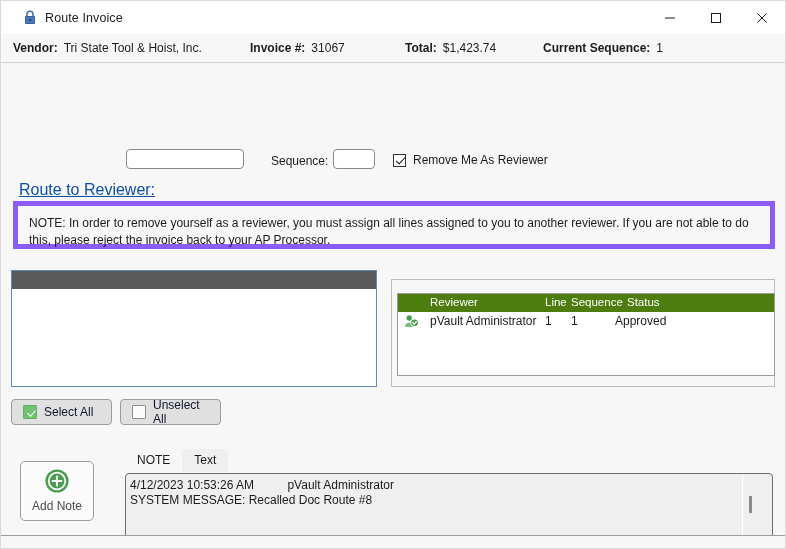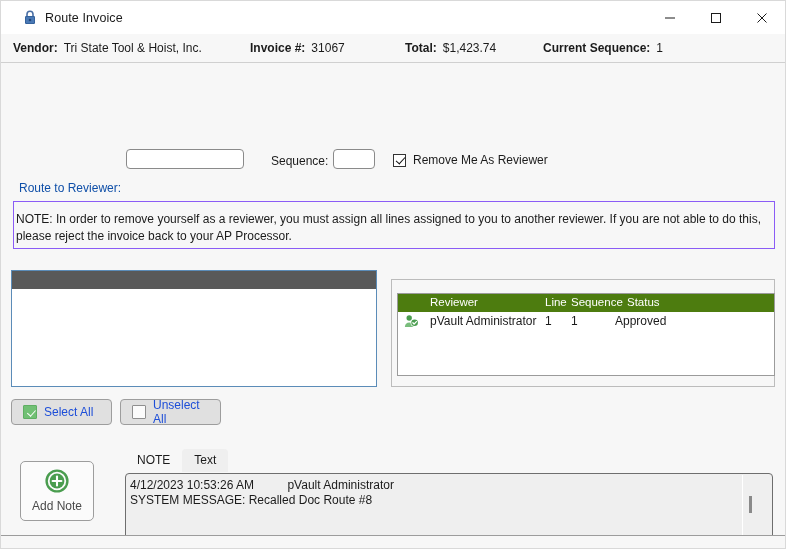--- a/index.html
+++ b/index.html
@@ -75,21 +75,22 @@
   .content {
     position: relative;
     flex: 1 1 auto;
     background: #f7f7f7;
   }
 
   
   .route-link {
     position: absolute; left: 18px; top: 90px;
     color: #0f4fa8;
-    font-size: 12px;
+    text-decoration: underline;
+    font-size: 16px;
     cursor: pointer;
     margin-top: 28px;
   }
   .route-input {
     position: absolute; left: 125px; top: 86px;
     width: 118px; height: 20px;
     background: #ffffff;
     border: 1px solid #8a8a8a;
     border-radius: 4px;
     box-sizing: border-box;
@@ -135,23 +136,23 @@
     border-width: 0 1.7px 1.7px 0;
     transform: rotate(42deg);
   }
 
   
   .note-banner {
     position: absolute;
     left: 12px; top: 138px;
     width: 762px; height: 48px;
     background: #f7f7f7;
-    border: 1px solid #8b5cf6;
-    box-sizing: border-box;
-    padding: 9px 2px;
+    border: 5px solid #8b5cf6;
+    box-sizing: border-box;
+    padding: 9px 11px;
     font-size: 12px;
     line-height: 17px;
     color: #1b1b1b;
   }
 
   
   .left-grid {
     position: absolute;
     left: 10px; top: 207px;
     width: 366px; height: 117px;
@@ -211,21 +212,21 @@
   .sel-btn {
     position: absolute;
     height: 26px;
     background: #e0e0e0;
     border: 1px solid #9d9d9d;
     border-radius: 4px;
     box-sizing: border-box;
     display: flex; align-items: center; gap: 7px;
     padding: 0 11px;
     font-size: 12px;
-    color: #1d4ed8;
+    color: #0f172a;
     cursor: pointer;
   }
   #selectAllBtn { left: 10px; top: 336px; width: 101px; }
   #unselectAllBtn { left: 119px; top: 336px; width: 101px; }
   .sq {
     width: 14px; height: 14px;
     box-sizing: border-box;
     border: 1px solid #8f8f8f;
     background: #fbfbfb;
     flex: 0 0 auto;

